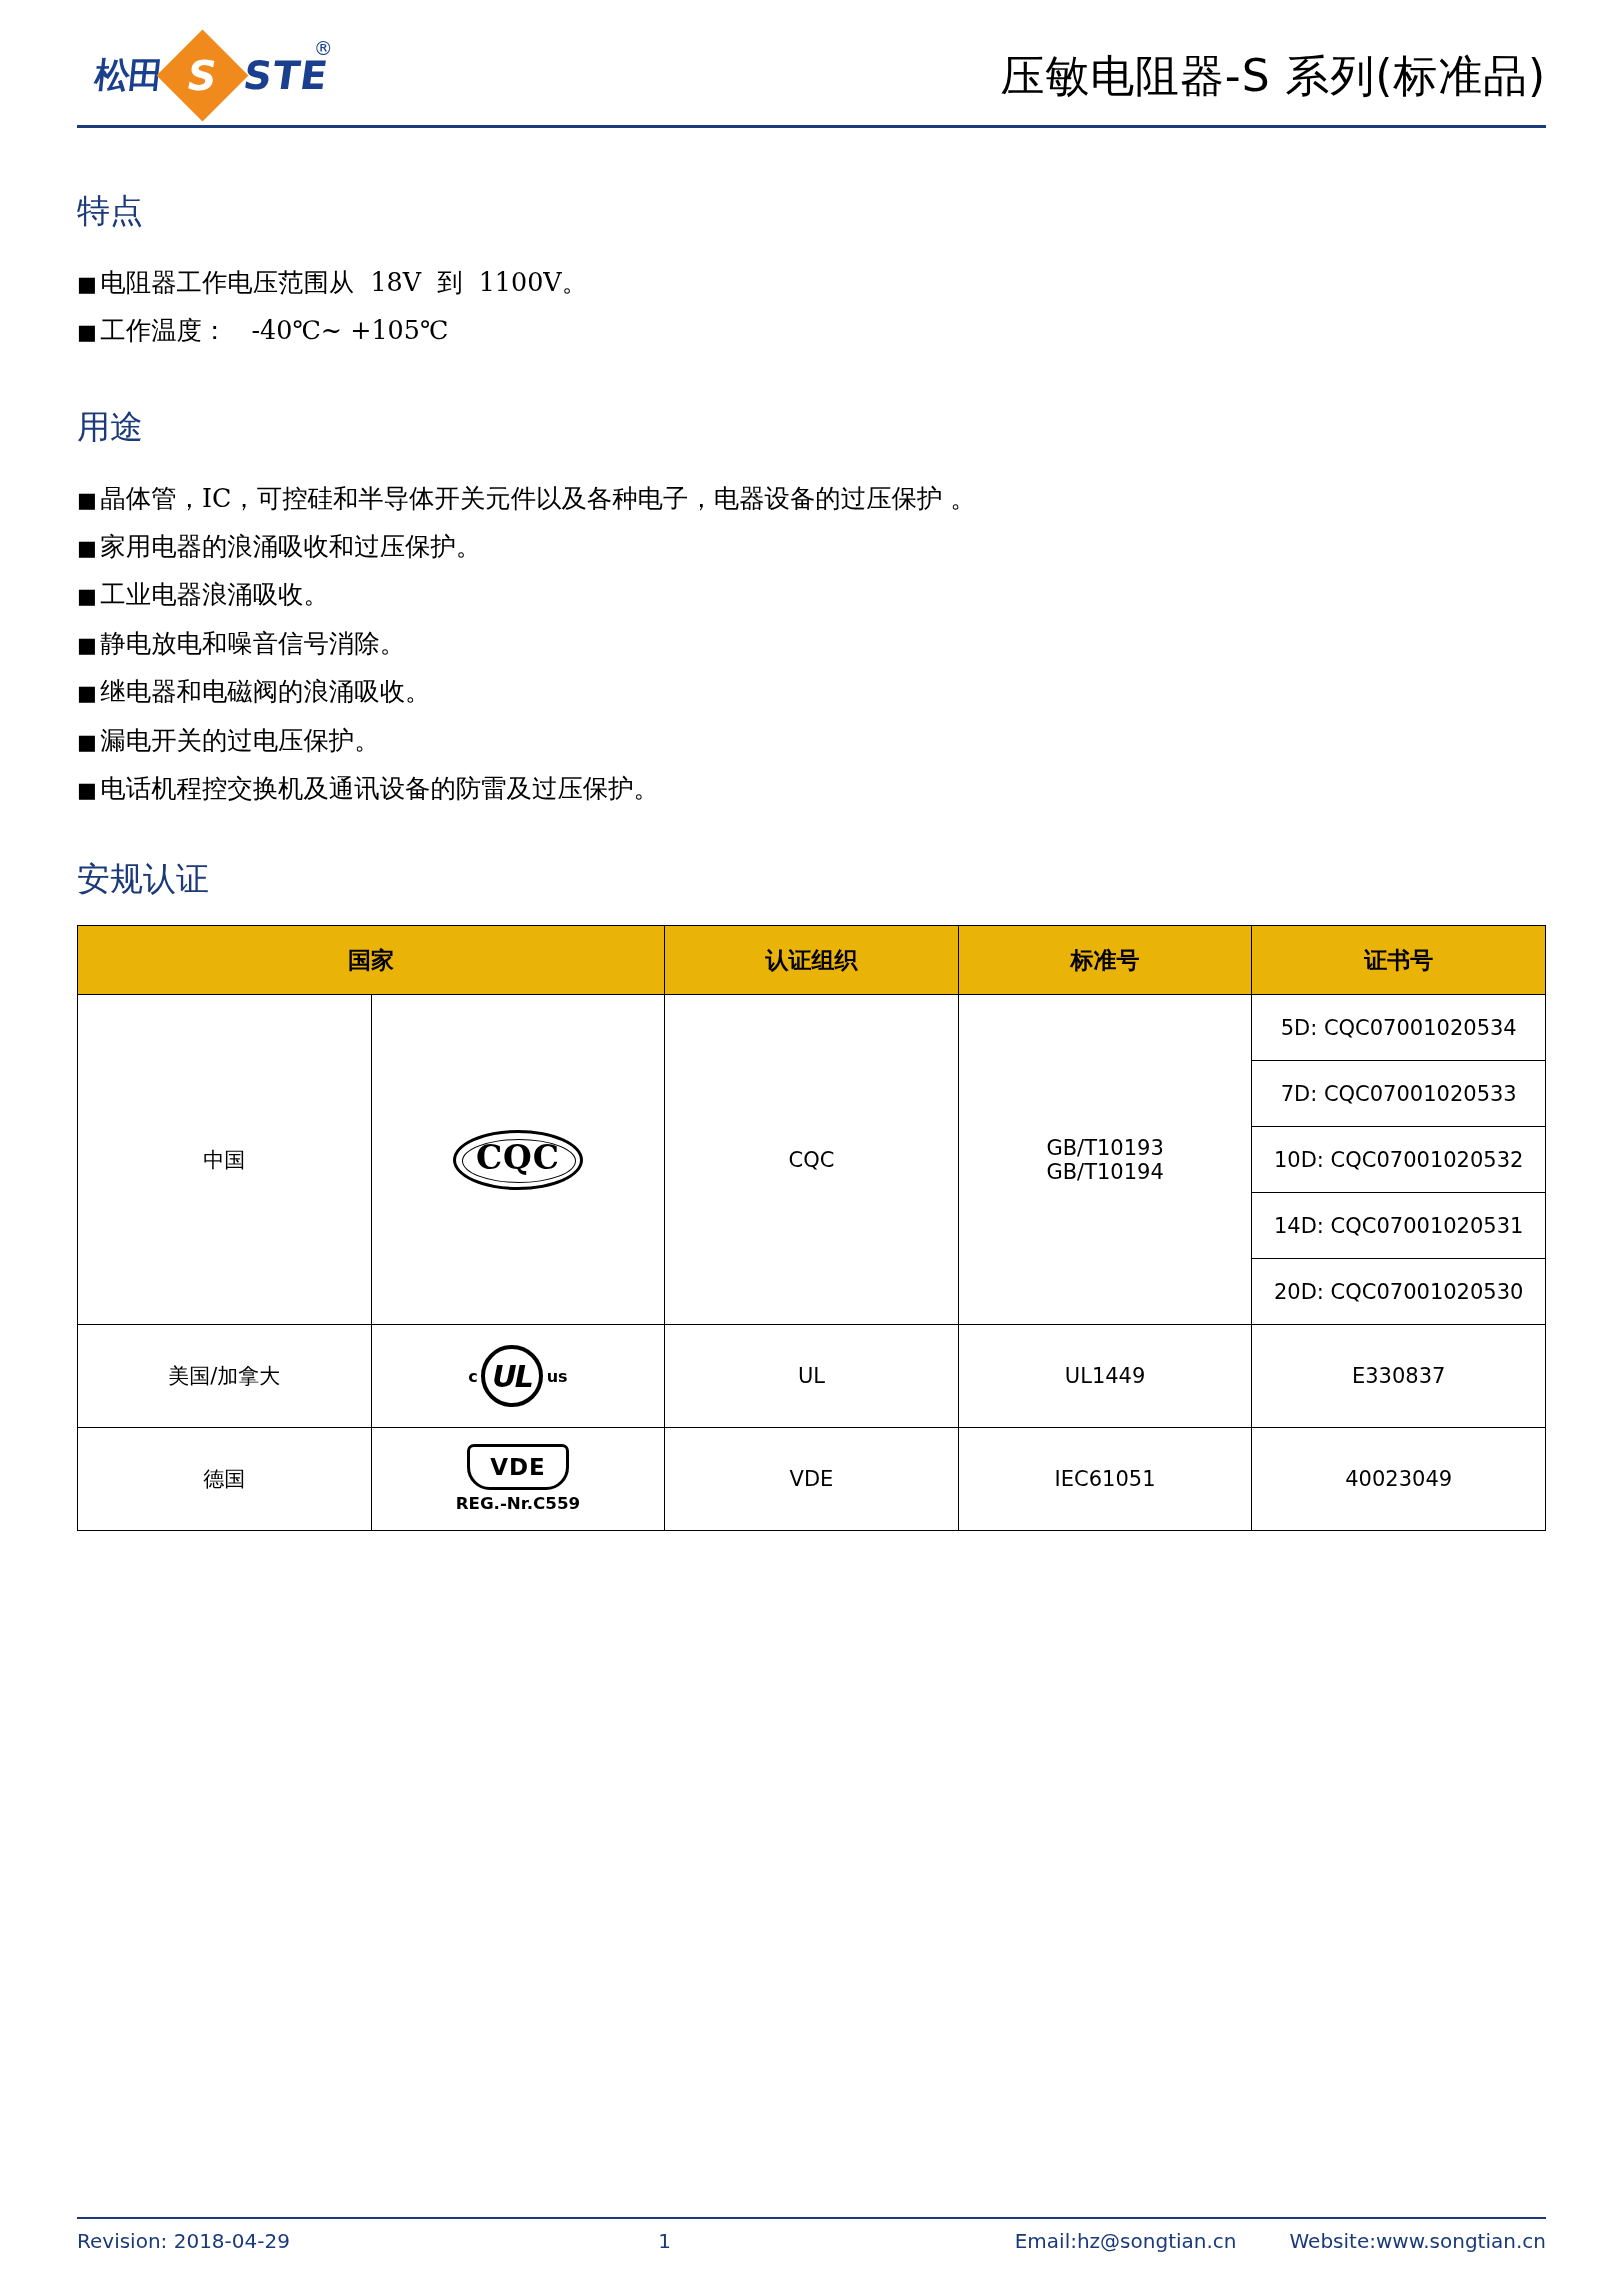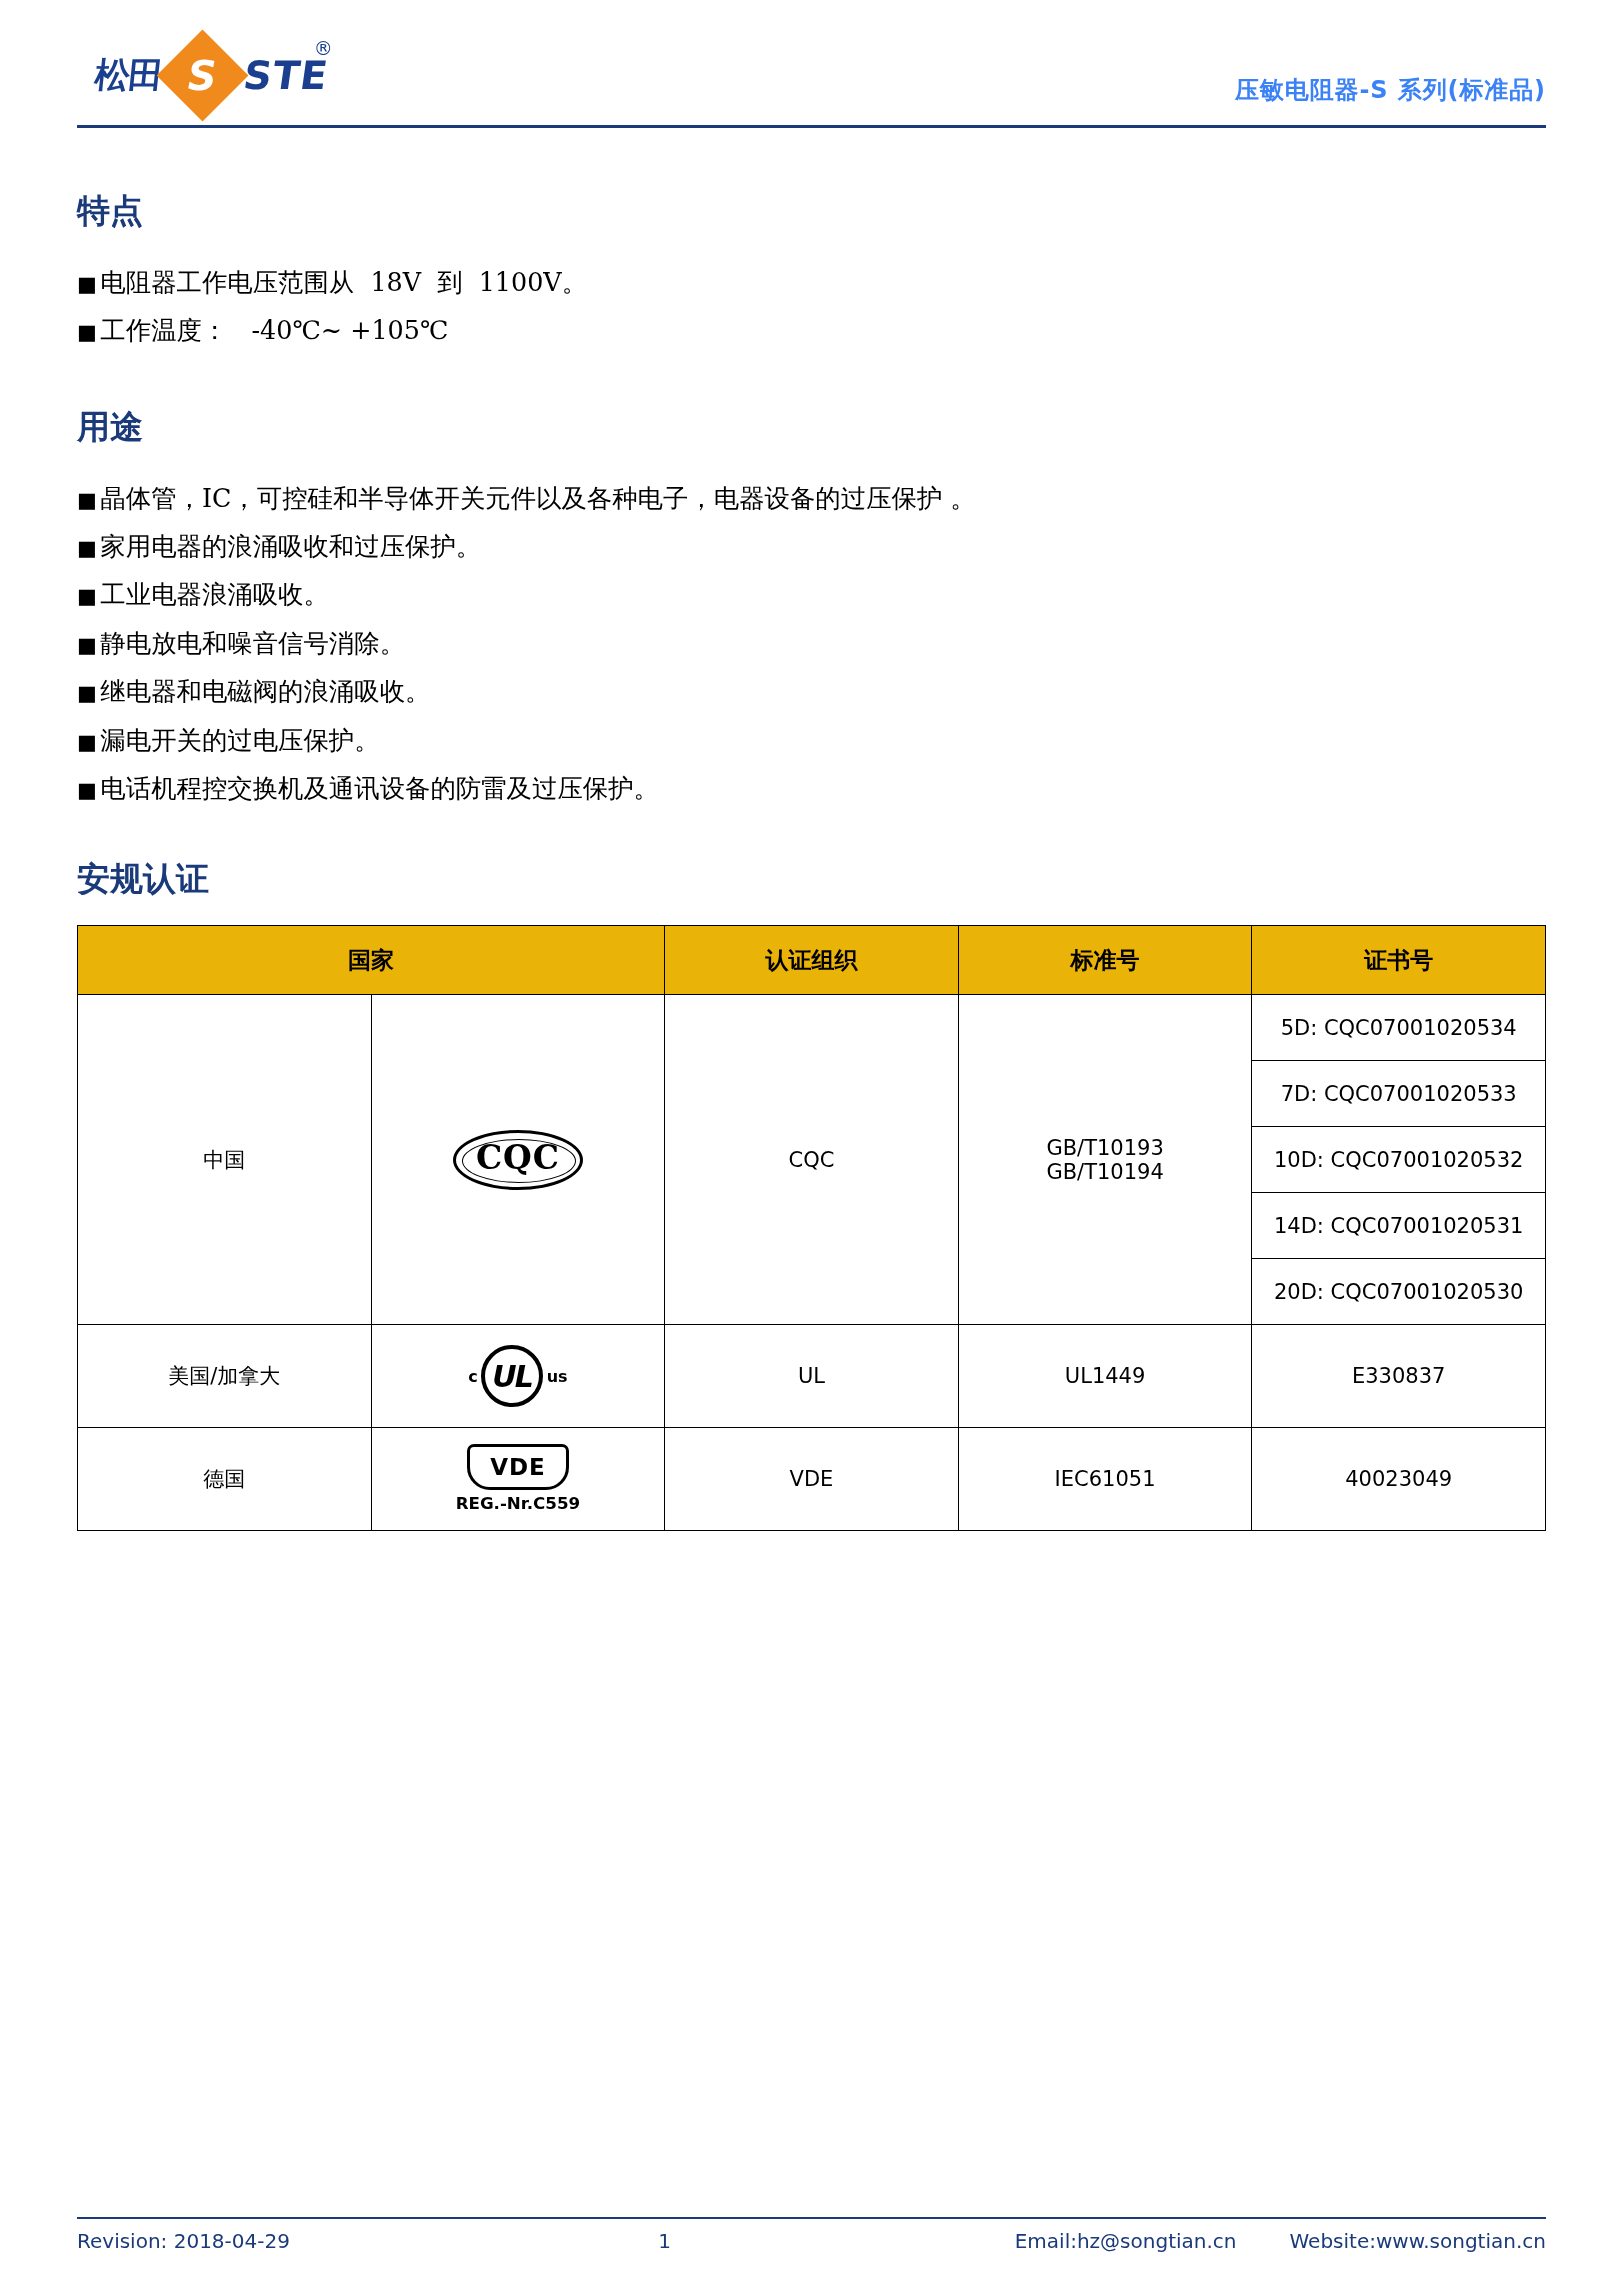--- a/index.html
+++ b/index.html
@@ -77,42 +77,42 @@
   .logo-reg {
     position: absolute;
     top: 1.8px;
     right: -5.3px;
     font-size: 19px;
     color: #1b3f8f;
     font-family: "DejaVu Sans", sans-serif;
   }
   .header-title {
     font-family: "DejaVu Sans", sans-serif;
-    font-weight: bold;
-    font-size: 24px;
-    color: #3b82f6;
+    font-weight: normal;
+    font-size: 44px;
+    color: #000000;
     padding-bottom: 10.5px;
     letter-spacing: 0.9px;
   }
 
   
   .doc-title {
     text-align: center;
     font-family: "DejaVu Sans", sans-serif;
     font-weight: bold;
     font-size: 44px;
     color: #000;
     margin-top: 54px;
     letter-spacing: 1.8px;
   }
 
   
   .section-heading {
     font-family: "DejaVu Sans", sans-serif;
-    font-weight: bold;
+    font-weight: normal;
     font-size: 33px;
     color: #1a3a7a;
     margin-top: 61px;
     margin-bottom: 8.8px;
   }
   .section-heading.tight { margin-top: 56px; }
 
   
   .bullets { margin-top: 36px; }
   .bullet-line {

